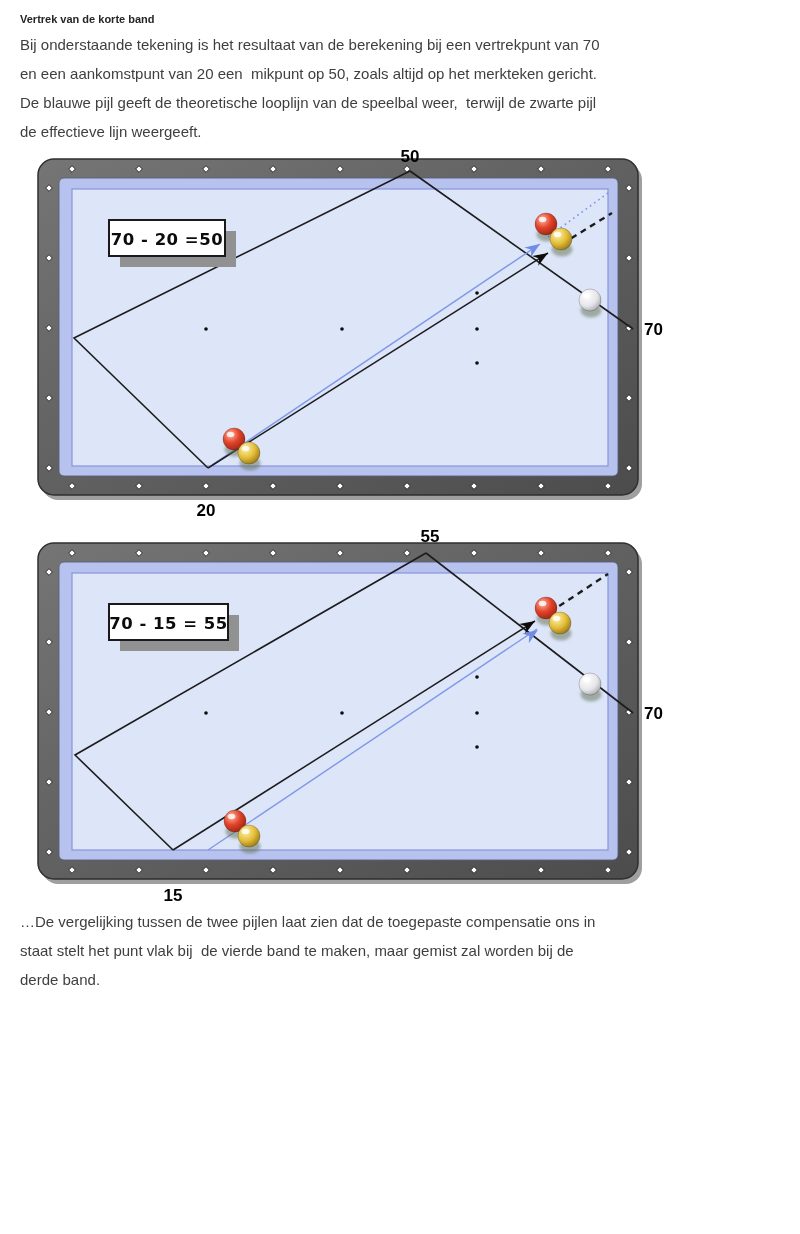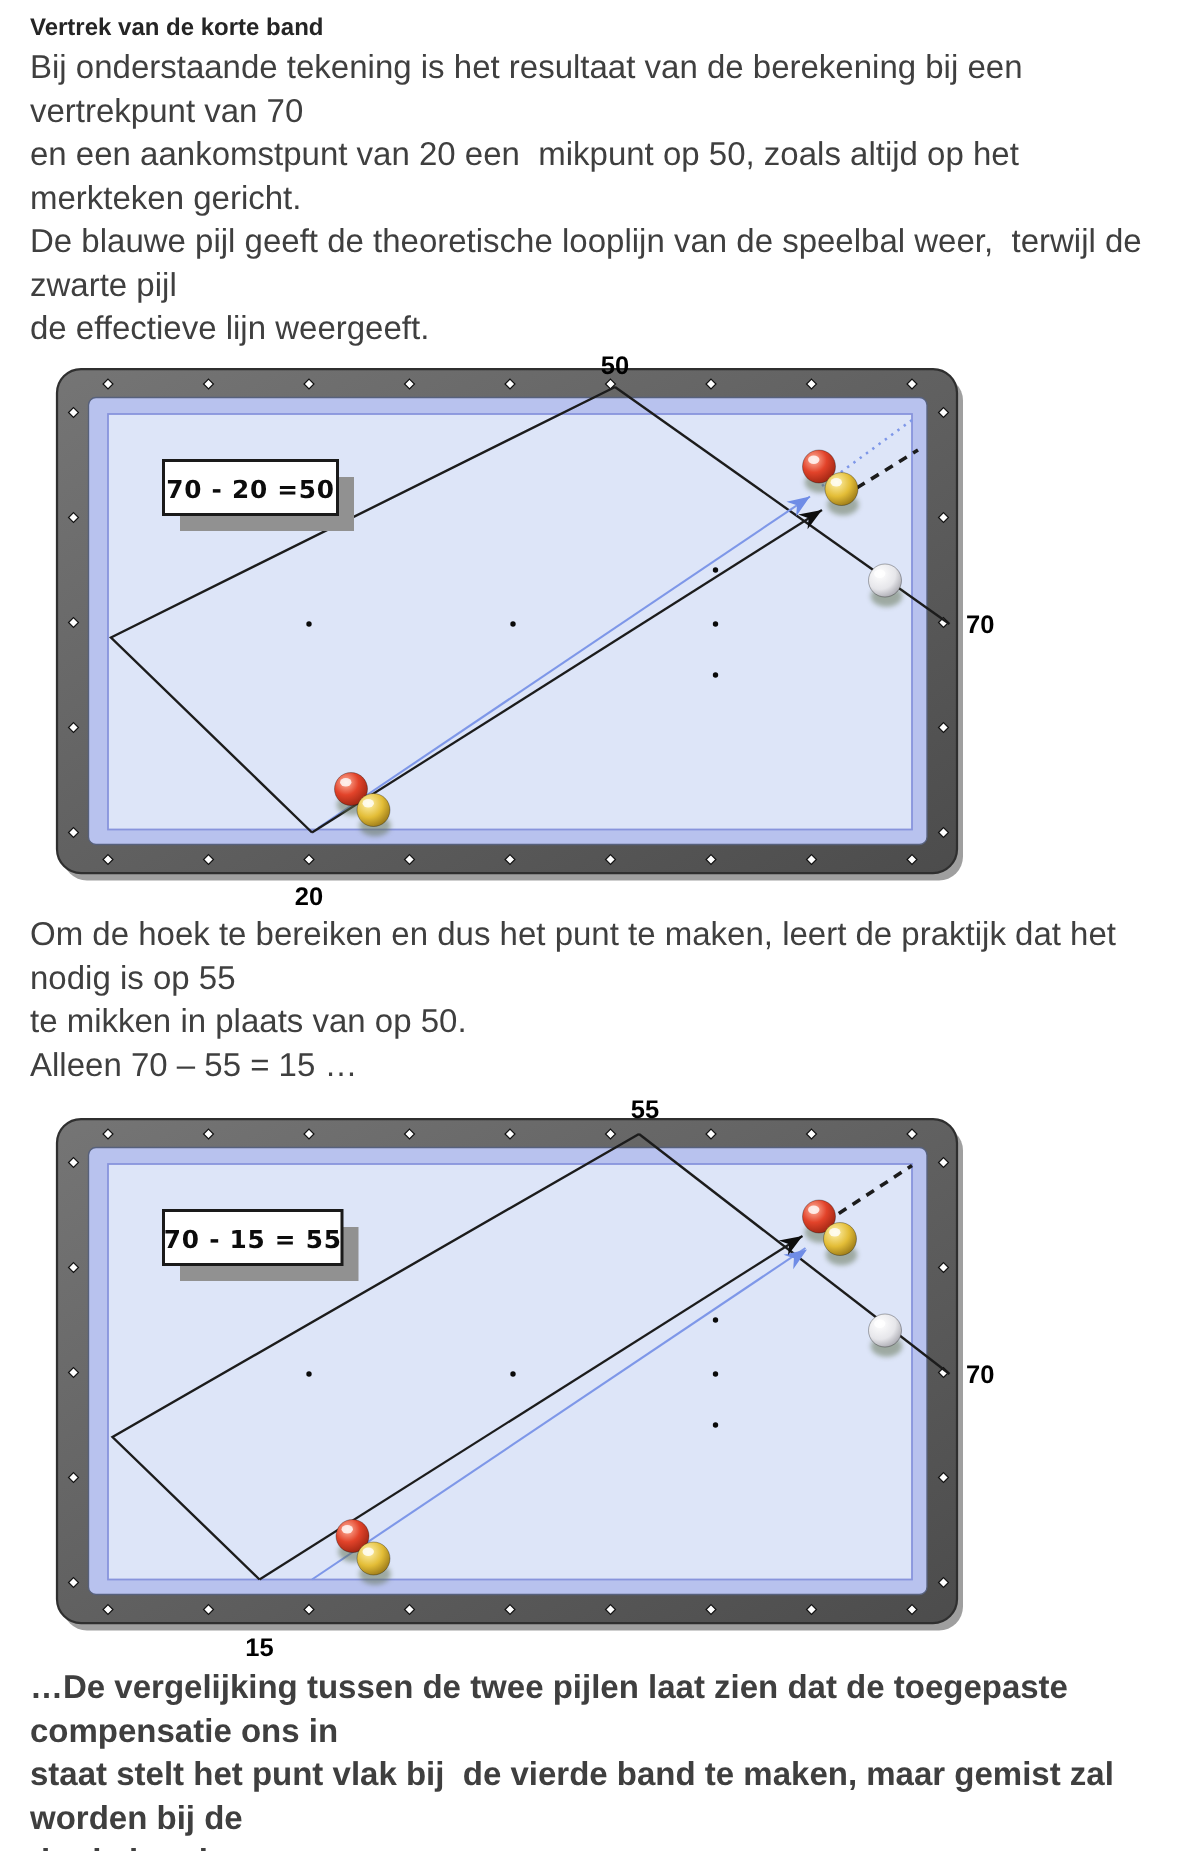--- a/index.html
+++ b/index.html
@@ -1,24 +1,24 @@
 <!DOCTYPE html>
 <html><head>
 <meta charset="utf-8">
 <style>
   html,body{margin:0;padding:0;background:#fff;}
   .page{width:800px;min-height:1234px;background:#fff;position:relative;overflow:hidden;
         font-family:"Liberation Sans",sans-serif;color:#3f3f3f;}
-  h1.title{font-size:16px;font-weight:700;color:#252525;margin:8px 0 0 20px;line-height:22px;}
-  p.body{font-size:22px;line-height:29px;margin:0 18px 0 20px;width:762px;
+  h1.title{font-size:11px;font-weight:700;color:#252525;margin:8px 0 0 20px;line-height:22px;}
+  p.body{font-size:15px;line-height:29px;margin:0 18px 0 20px;width:762px;
          white-space:pre-wrap;color:#3f3f3f;}
   .mt-p1{margin-top:17px;}
   .mt-p2{margin-top:12px;}
   .mt-p3{margin-top:13px;}
-  .mt-p4{margin-top:4px;font-weight:bold;}
+  .mt-p4{margin-top:4px;}
   figure.fig{margin:0;padding:0;}
   figure.fig svg{display:block;}
   .fig1{margin-top:15px;height:375px;}
   .fig2{margin-top:8px;height:386px;}
 </style>
 </head>
 <body>
 
 <div class="page">
   <h1 class="title">Vertrek van de korte band</h1>
@@ -125,23 +125,20 @@
         </g>
         <path d="M0 0 L-15 5.8 L-10.5 0 L-15 -5.8 Z" transform="translate(540,278) rotate(-34)" fill="#6f8ce6"></path>
         <path d="M0 0 L-15 5.8 L-10.5 0 L-15 -5.8 Z" transform="translate(548,287) rotate(-32)" fill="#0d0d0d"></path>
         <text x="410" y="196" text-anchor="middle" font-family="&quot;Liberation Sans&quot;, sans-serif" font-size="17" font-weight="700" fill="#000000">50</text>
         <text x="644" y="369" text-anchor="start" font-family="&quot;Liberation Sans&quot;, sans-serif" font-size="17" font-weight="700" fill="#000000">70</text>
         <text x="206" y="550" text-anchor="middle" font-family="&quot;Liberation Sans&quot;, sans-serif" font-size="17" font-weight="700" fill="#000000">20</text>
       </svg>
   </figure>
 
 
-  <p class="body mt-p3">Om de hoek te bereiken en dus het punt te maken, leert de praktijk dat het nodig is op 55
-te mikken in plaats van op 50.
-Alleen 70 – 55 = 15 …</p>
 
   <figure class="fig fig2">
     <svg id="svg-d1" width="700" height="386" viewBox="0 760 700 386">
         <defs>
           <linearGradient id="dg1frame" x1="0" y1="0" x2="1" y2="1">
             <stop offset="0" stop-color="#757575"></stop>
             <stop offset="1" stop-color="#4c4c4c"></stop>
           </linearGradient>
           <radialGradient id="dg1red" cx="0.35" cy="0.3" r="0.85">
             <stop offset="0" stop-color="#ffb49e"></stop>

